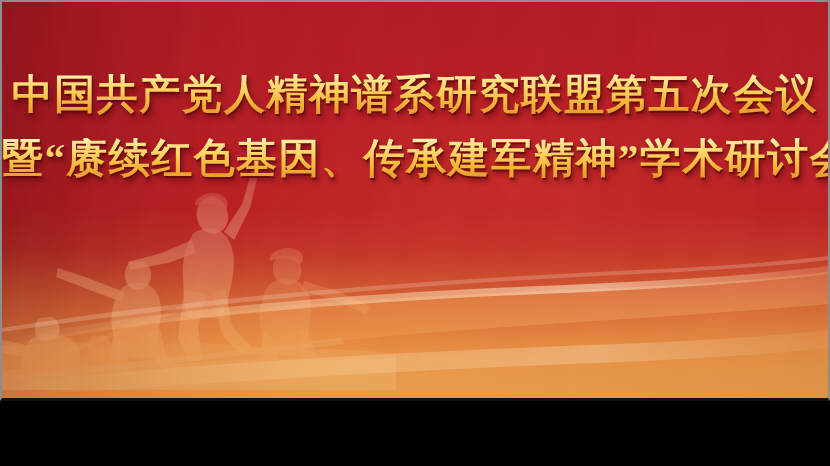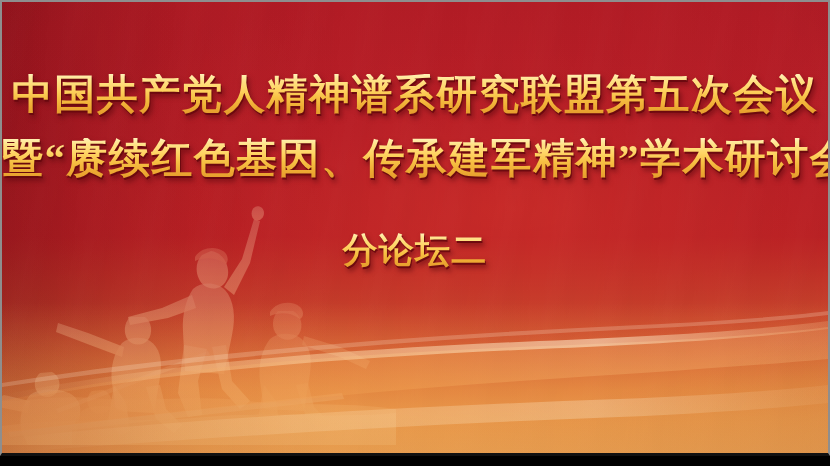--- a/index.html
+++ b/index.html
@@ -11,21 +11,21 @@
     width: 830px;
     height: 466px;
     overflow: hidden;
     font-family: "Liberation Serif", "DejaVu Serif", serif;
   }
 
   
   .slide {
     position: relative;
     width: 830px;
-    height: 456px;
+    height: 401px;
     overflow: hidden;
     box-sizing: border-box;
     border-top: 2px solid #8e8e8e;
     border-left: 2px solid #8e8e8e;
     border-right: 2px solid #8e8e8e;
     border-bottom: 3px solid #111;
     background: #a81d26;
   }
 
   
@@ -271,17 +271,16 @@
 
       <path d="M0 176 C180 156 400 144 620 136 C712 132 776 128 830 122 L830 140 C772 146 706 150 620 154 C402 162 182 176 0 190 Z" fill="url(#rib1)" opacity="0.55"></path>
 
       <path d="M0 120 C200 88 420 72 640 62 C722 58 782 54 830 48 L830 52 C780 58 720 62 640 66 C420 76 202 94 0 124 Z" fill="#fff3dc" opacity="0.22"></path>
     </svg>
   </div>
 
   <div class="content">
     <div class="headline headline-1">中国共产党人精神谱系研究联盟第五次会议</div>
     <div class="headline headline-2">暨“赓续红色基因、传承建军精神”学术研讨会</div>
-    <div class="subline subline-1">分论坛二</div>
   </div>
 
   <div class="bg-layer bg-vignette" style="z-index:5;"></div>
 </div>
 
 </body></html>

